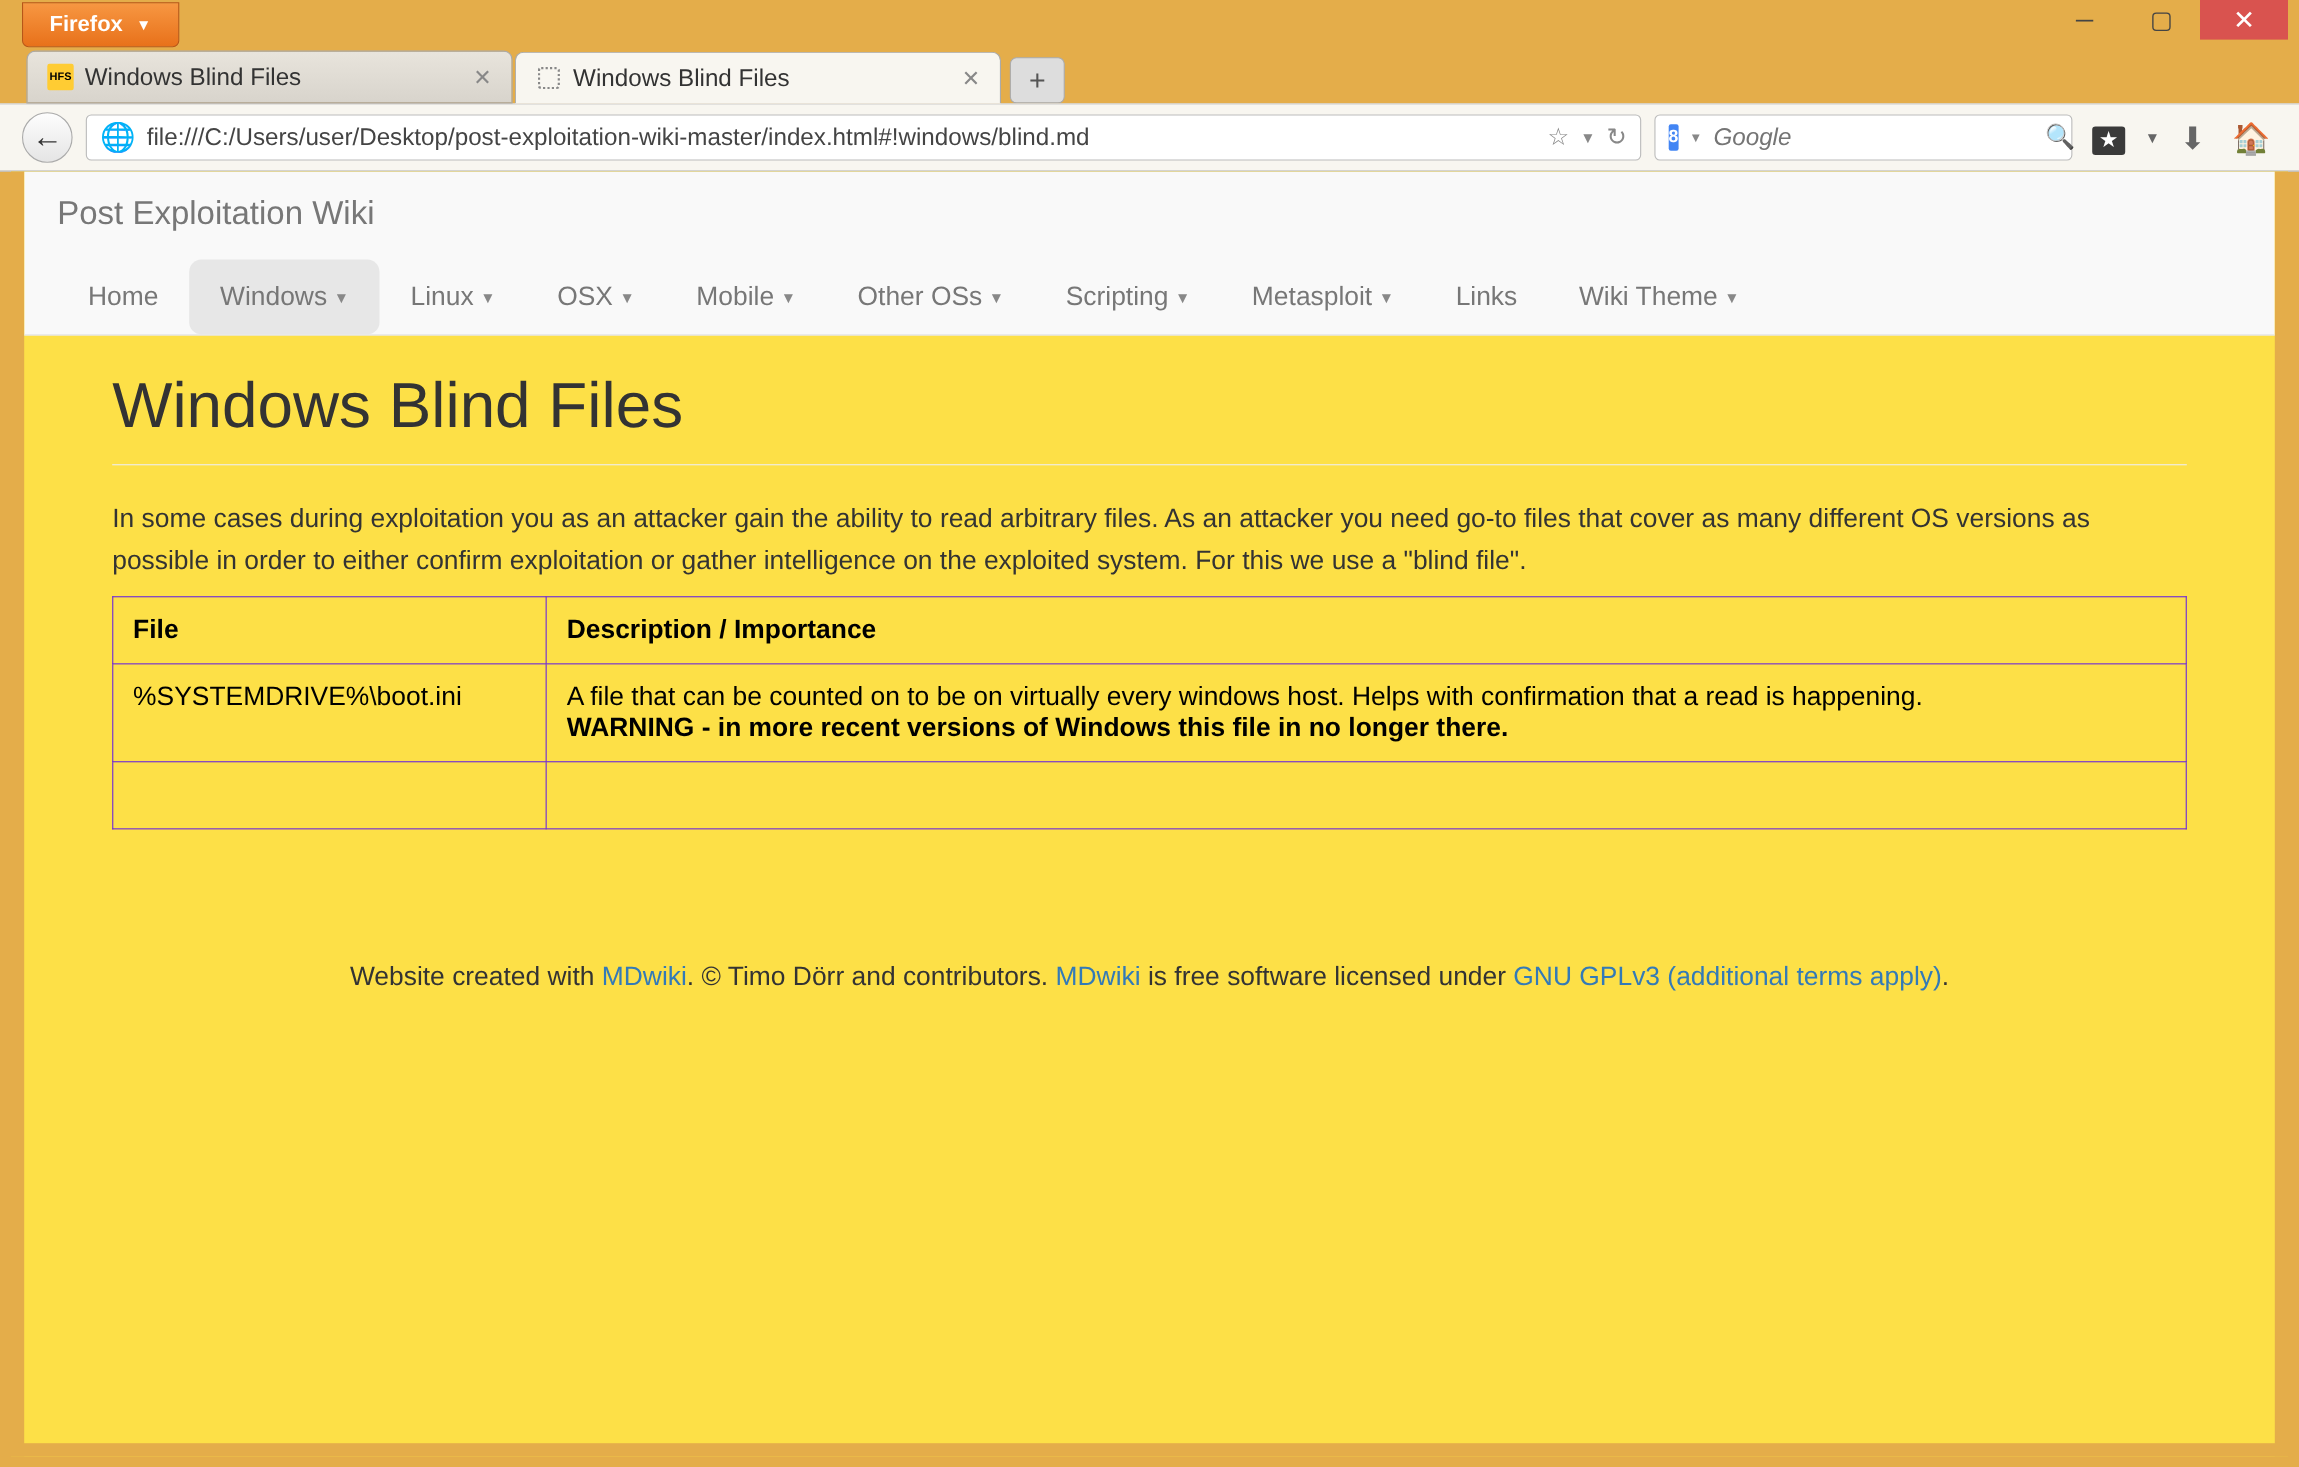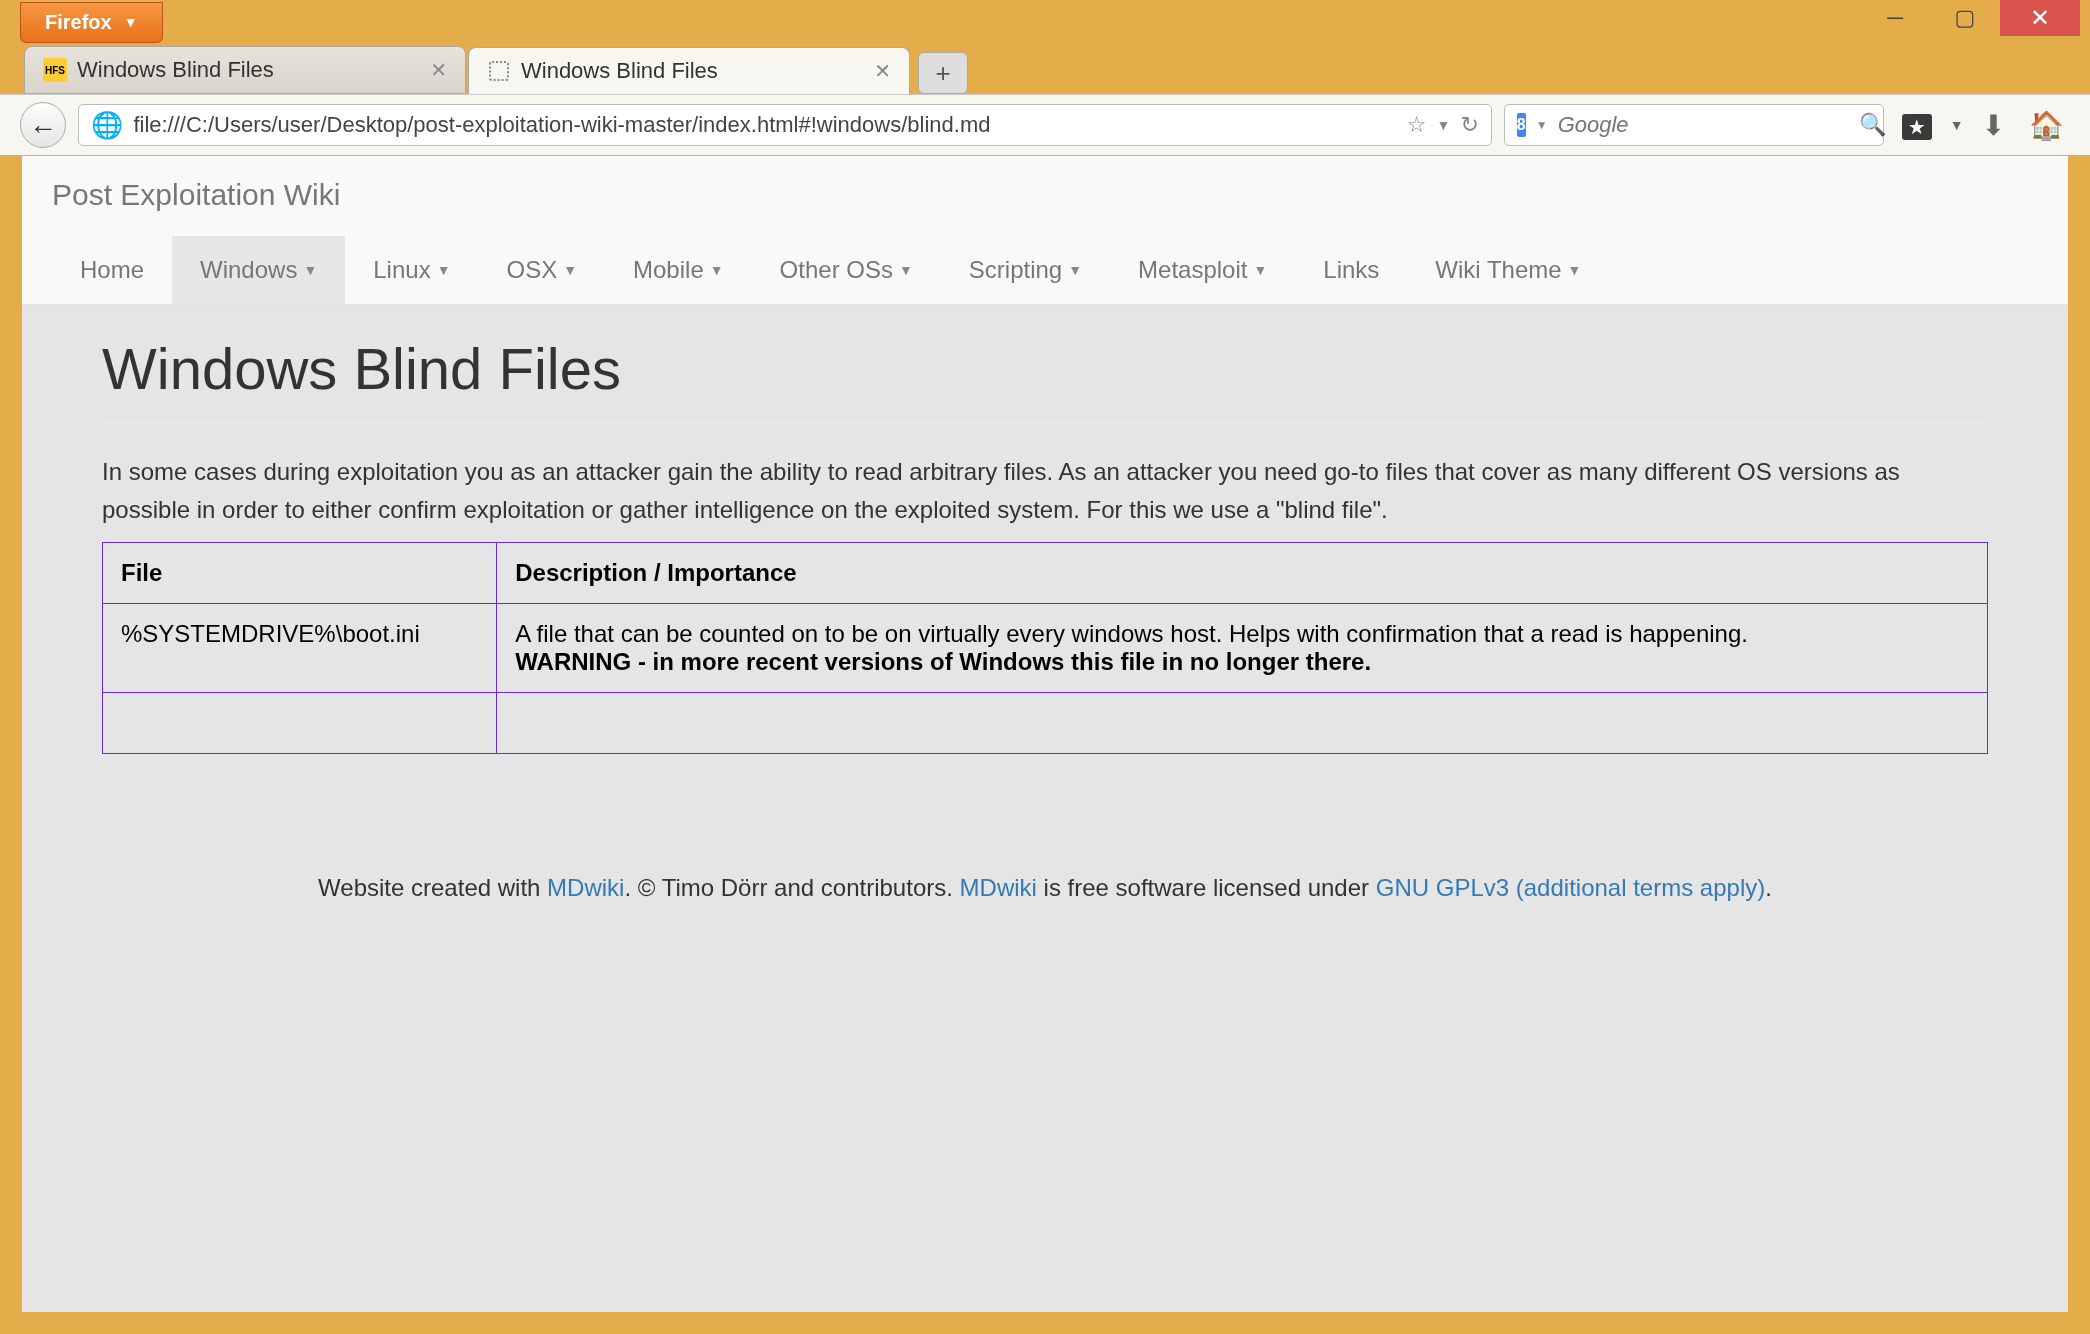--- a/index.html
+++ b/index.html
@@ -25,26 +25,26 @@
   .globe { color: #888; font-size: 26px; }
   .url-bar { flex: 1; height: 42px; border: 1px solid #bbb; border-radius: 5px; display: flex; align-items: center; padding: 0 12px; font-size: 22px; color: #444; background: #fff; gap: 10px; }
   .url-bar .url-text { flex: 1; }
   .url-right { display: flex; align-items: center; gap: 10px; color: #888; }
   .search-bar { width: 380px; height: 42px; border: 1px solid #bbb; border-radius: 5px; display: flex; align-items: center; padding: 0 12px; background: #fff; gap: 10px; }
   .g-icon { background: #4285f4; color: #fff; font-weight: bold; width: 24px; height: 24px; display: flex; align-items: center; justify-content: center; border-radius: 2px; font-size: 16px; }
   .search-input { flex: 1; color: #999; font-style: italic; font-size: 22px; border: none; background: transparent; }
   .search-go { color: #1565c0; font-size: 22px; }
   .tb-icon { color: #666; font-size: 28px; cursor: pointer; padding: 0 6px; }
   .bookmark-ico { background: #3a3a3a; color: #fff; border-radius: 3px; padding: 2px 6px; font-size: 20px; }
-  .content { flex: 1; background: #e5e5e5; border-right: 12px solid #e4ad4a; border-left: 12px solid #e4ad4a; border-bottom: 12px solid #e4ad4a; margin: 0 10px 10px; overflow: hidden; }
+  .content { flex: 1; background: #fde047; border-right: 12px solid #e4ad4a; border-left: 12px solid #e4ad4a; border-bottom: 12px solid #e4ad4a; margin: 0 10px 10px; overflow: hidden; }
   .page-header { background: #f9f9f9; border-bottom: 1px solid #e0e0e0; padding: 22px 30px 0; }
   .site-title { color: #777; font-size: 30px; font-weight: normal; margin-bottom: 24px; }
   .nav-menu { display: flex; gap: 0; }
   .nav-item { padding: 20px 28px; font-size: 24px; color: #777; cursor: pointer; display: flex; align-items: center; gap: 6px; }
-  .nav-item.active { background: #e7e7e7; }
+  .nav-item.active { background: #e7e7e7; border-radius: 11px; }
   .nav-caret { font-size: 14px; color: #888; }
   .page-body { padding: 30px 80px; }
   .page-h1 { font-size: 58px; color: #333; font-weight: normal; margin-bottom: 20px; }
   .hr { border: none; border-top: 1px solid #eee; margin-bottom: 30px; }
   .intro { font-size: 24px; color: #333; line-height: 1.6; margin-bottom: 12px; }
   table { width: 100%; border-collapse: collapse; font-size: 24px; }
   th, td { border: 1px solid #6d28d9; padding: 16px 18px; text-align: left; vertical-align: top; }
   th { font-weight: bold; }
   .desc-strong { font-weight: bold; }
   .footer { text-align: center; margin-top: 120px; font-size: 24px; color: #333; }

